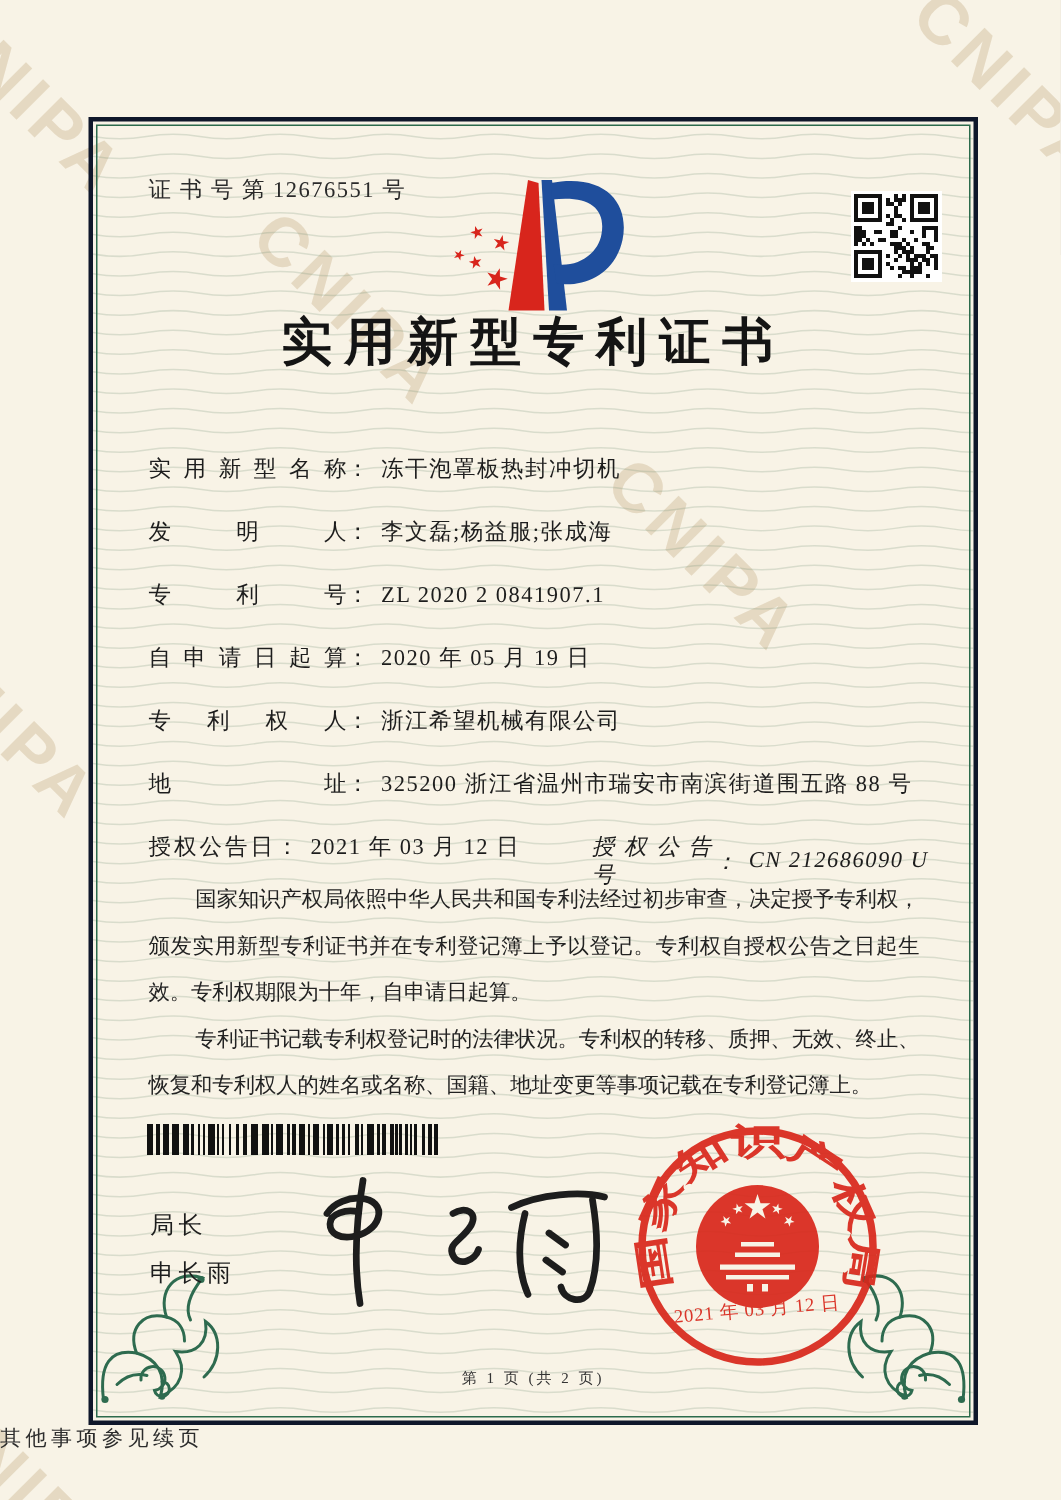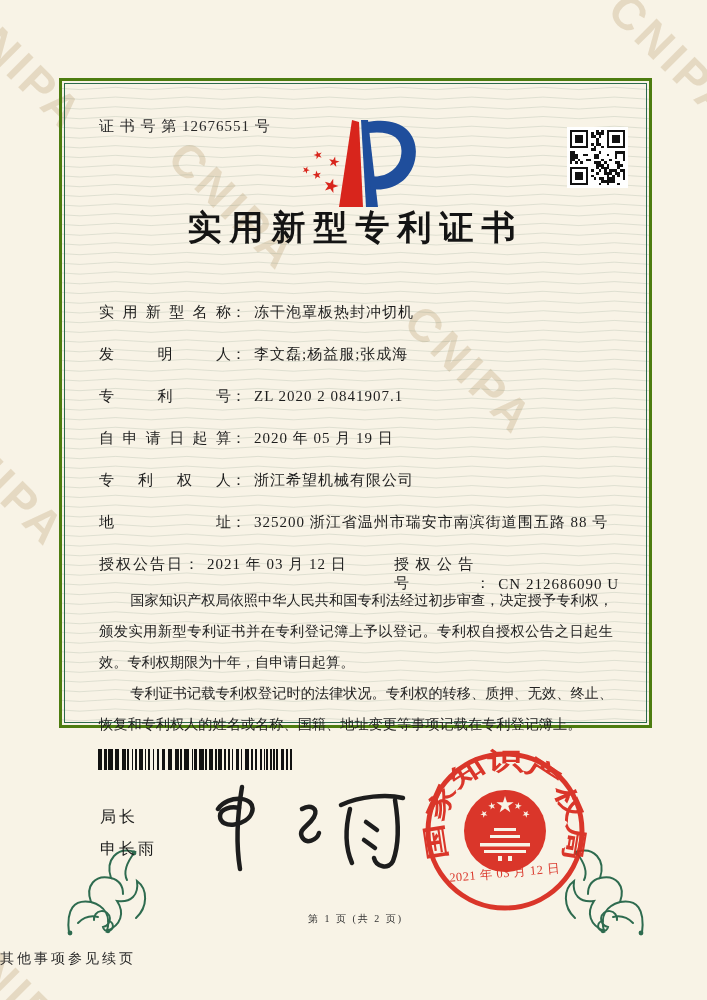--- a/index.html
+++ b/index.html
@@ -5,39 +5,39 @@
   html,body{margin:0;padding:0;}
   body{background:#e8e4d8;font-family:"Liberation Serif","DejaVu Serif",serif;}
   .page{position:relative;width:707px;height:1000px;margin:0 auto;background:#f8f3e6;overflow:hidden;}
 
   
   .wm{position:absolute;font-family:"Liberation Sans","DejaVu Sans",sans-serif;
       font-size:46px;font-weight:bold;letter-spacing:4px;color:rgba(193,166,125,.34);
       transform:rotate(45deg);transform-origin:left top;white-space:nowrap;z-index:0;}
 
   
-  .frame{position:absolute;left:59px;top:78px;width:593px;height:650px;box-sizing:border-box;
-         border:3px solid #4d7c0f;z-index:1;padding-left:40px;}
+  .frame{position:absolute;left:59px;top:78px;width:593px;height:872px;box-sizing:border-box;
+         border:3px solid #0f172a;z-index:1;padding-left:40px;}
   .frame-inner{position:absolute;inset:2px;border:1px solid #2c6b4c;pointer-events:none;}
   .waves{position:absolute;inset:0;width:100%;height:100%;z-index:0;}
 
   .cert-no{position:absolute;left:37px;top:36px;font-size:15px;color:#2a2a2a;letter-spacing:1px;z-index:3;}
   .logo{position:absolute;left:238px;top:36px;width:132px;height:102px;z-index:3;}
   .qr{position:absolute;left:505px;top:46px;width:61px;height:61px;z-index:3;}
   .title{position:absolute;left:0;right:0;top:124px;text-align:center;font-size:34px;font-weight:bold;
          color:#141414;letter-spacing:8px;z-index:3;}
 
   .fields{position:absolute;left:37px;right:30px;top:222px;z-index:3;}
   .frow{display:flex;align-items:baseline;height:21px;margin-bottom:21px;font-size:15px;color:#1d1d1d;}
   .flabel{display:inline-block;width:132px;text-align:justify;text-align-last:justify;}
   .fcolon{width:15px;display:inline-block;}
   .fvalue{margin-left:8px;letter-spacing:1px;white-space:nowrap;}
   .grant .flabel{width:auto;text-align-last:auto;letter-spacing:2px;}
   .grant-g1{display:flex;align-items:baseline;width:300px;}
-  .grant-g2{display:flex;align-items:flex-end;}
+  .grant-g2{display:flex;align-items:center;font-style:italic;}
 
   .paras{position:absolute;left:37px;right:36px;top:504px;z-index:3;font-size:14.2px;line-height:31px;
          color:#222;text-align:justify;}
   .paras p{margin:0;text-indent:2.2em;}
 
   .barcode{position:absolute;left:36px;top:668px;width:197px;height:21px;z-index:3;}
   .signer{position:absolute;left:38px;top:726px;z-index:3;font-family:"Liberation Sans","DejaVu Sans",sans-serif;
           font-size:16px;color:#1d1d1d;letter-spacing:3px;}
   .signer div{margin-bottom:11px;}
   .signature{position:absolute;left:128px;top:698px;width:235px;height:100px;z-index:3;}

